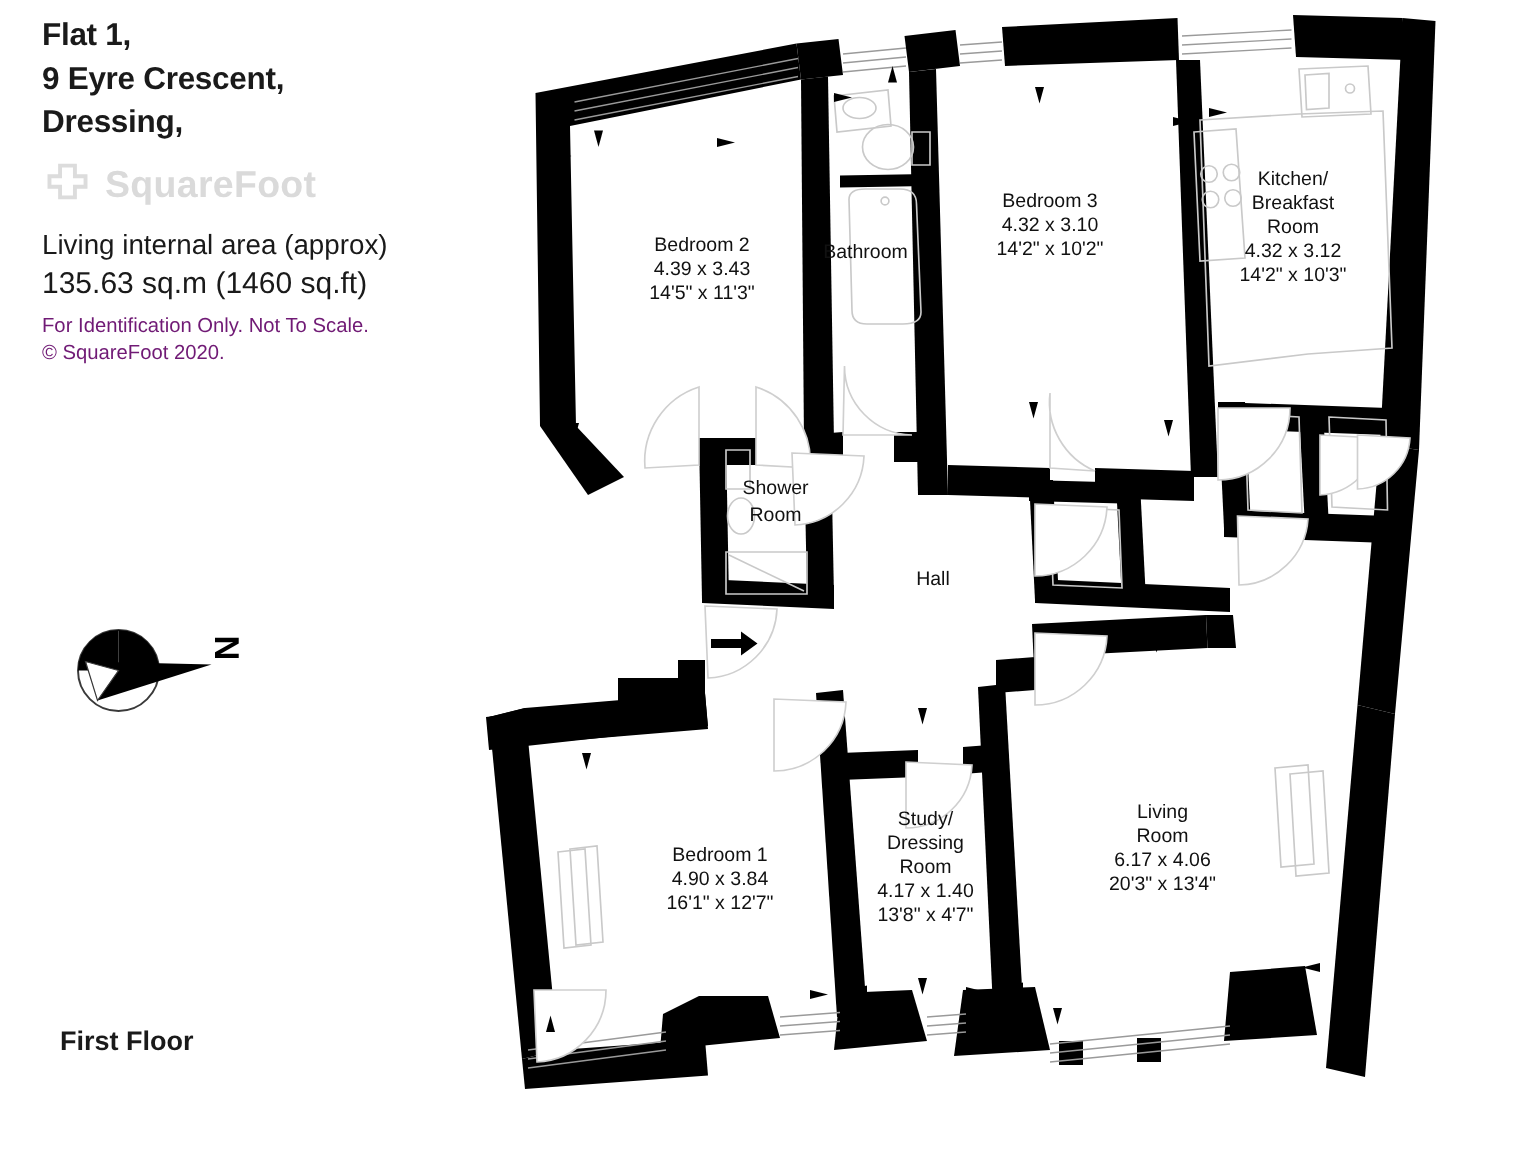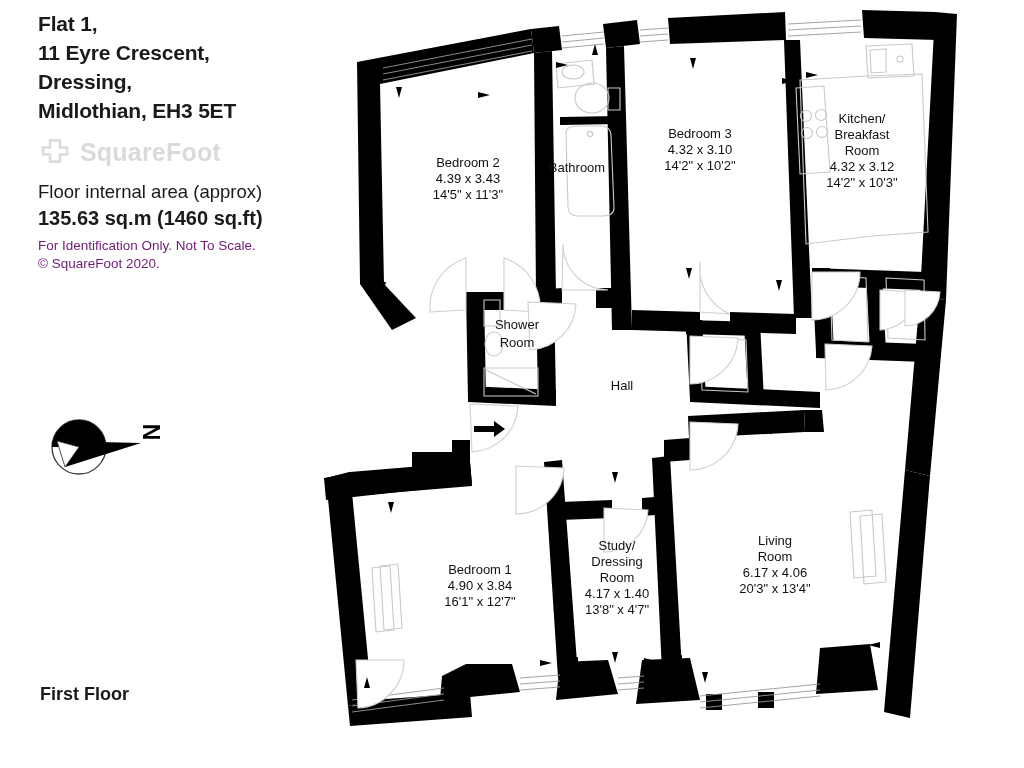--- a/index.html
+++ b/index.html
@@ -12,21 +12,21 @@
     height: 768px;
     position: relative;
     overflow: hidden;
     font-family: "Liberation Sans", sans-serif;
     color: #000000;
   }
 
   
   #info-panel {
     position: absolute;
-    left: 38px;
+    left: 28px;
     top: 10px;
     width: 300px;
   }
 
   .addr-line {
     font-size: 21px;
     font-weight: bold;
     line-height: 1.38;
     letter-spacing: -0.2px;
     color: #1a1a1a;
@@ -53,21 +53,21 @@
   
   #area-block { margin-top: 10px; }
   .area-caption {
     font-size: 18.5px;
     line-height: 1.35;
     color: #1a1a1a;
     white-space: nowrap;
   }
   .area-value {
     font-size: 20px;
-    font-weight: bold;
+    font-weight: normal;
     line-height: 1.35;
     color: #1a1a1a;
     white-space: nowrap;
   }
   .disclaimer {
     font-size: 13.5px;
     line-height: 1.35;
     color: #701a75;
     white-space: nowrap;
   }
@@ -123,38 +123,37 @@
   }
   .arrow { fill: #000000; }
 </style>
 </head>
 <body>
 
 <div id="info-panel">
 
   <div>
     <div class="addr-line">Flat 1,</div>
-    <div class="addr-line">11 Eyre Crescent,</div>
+    <div class="addr-line">9 Eyre Crescent,</div>
     <div class="addr-line">Dressing,</div>
-    <div class="addr-line">Midlothian, EH3 5ET</div>
   </div>
 
   <div id="brand">
     <span id="brand-mark">
       <svg width="34" height="34" viewBox="0 0 34 34" aria-hidden="true">
         <g transform="translate(17,17) rotate(45)" fill="none" stroke="#dcdcdc" stroke-width="2.6">
           <path d="M -11 -4 L -4 -11 L 1 -6 L 6 -11 L 11 -6 L 6 -1 L 11 4 L 4 11 L -1 6 L -6 11 L -11 6 L -6 1 Z"></path>
         </g>
       </svg>
     </span>
     <span id="brand-name">SquareFoot</span>
   </div>
 
   <div id="area-block">
-    <div class="area-caption">Floor internal area (approx)</div>
+    <div class="area-caption">Living internal area (approx)</div>
     <div class="area-value">135.63 sq.m (1460 sq.ft)</div>
     <div class="disclaimer" style="margin-top:5px">For Identification Only. Not To Scale.</div>
     <div class="disclaimer">© SquareFoot 2020.</div>
   </div>
 </div>
 
 <div id="compass">
   <svg width="120" height="85" viewBox="0 0 120 85" aria-hidden="true">
     <g>
       <circle cx="34" cy="42" r="27" fill="#ffffff" stroke="#3a3a3a" stroke-width="1.3"></circle>

